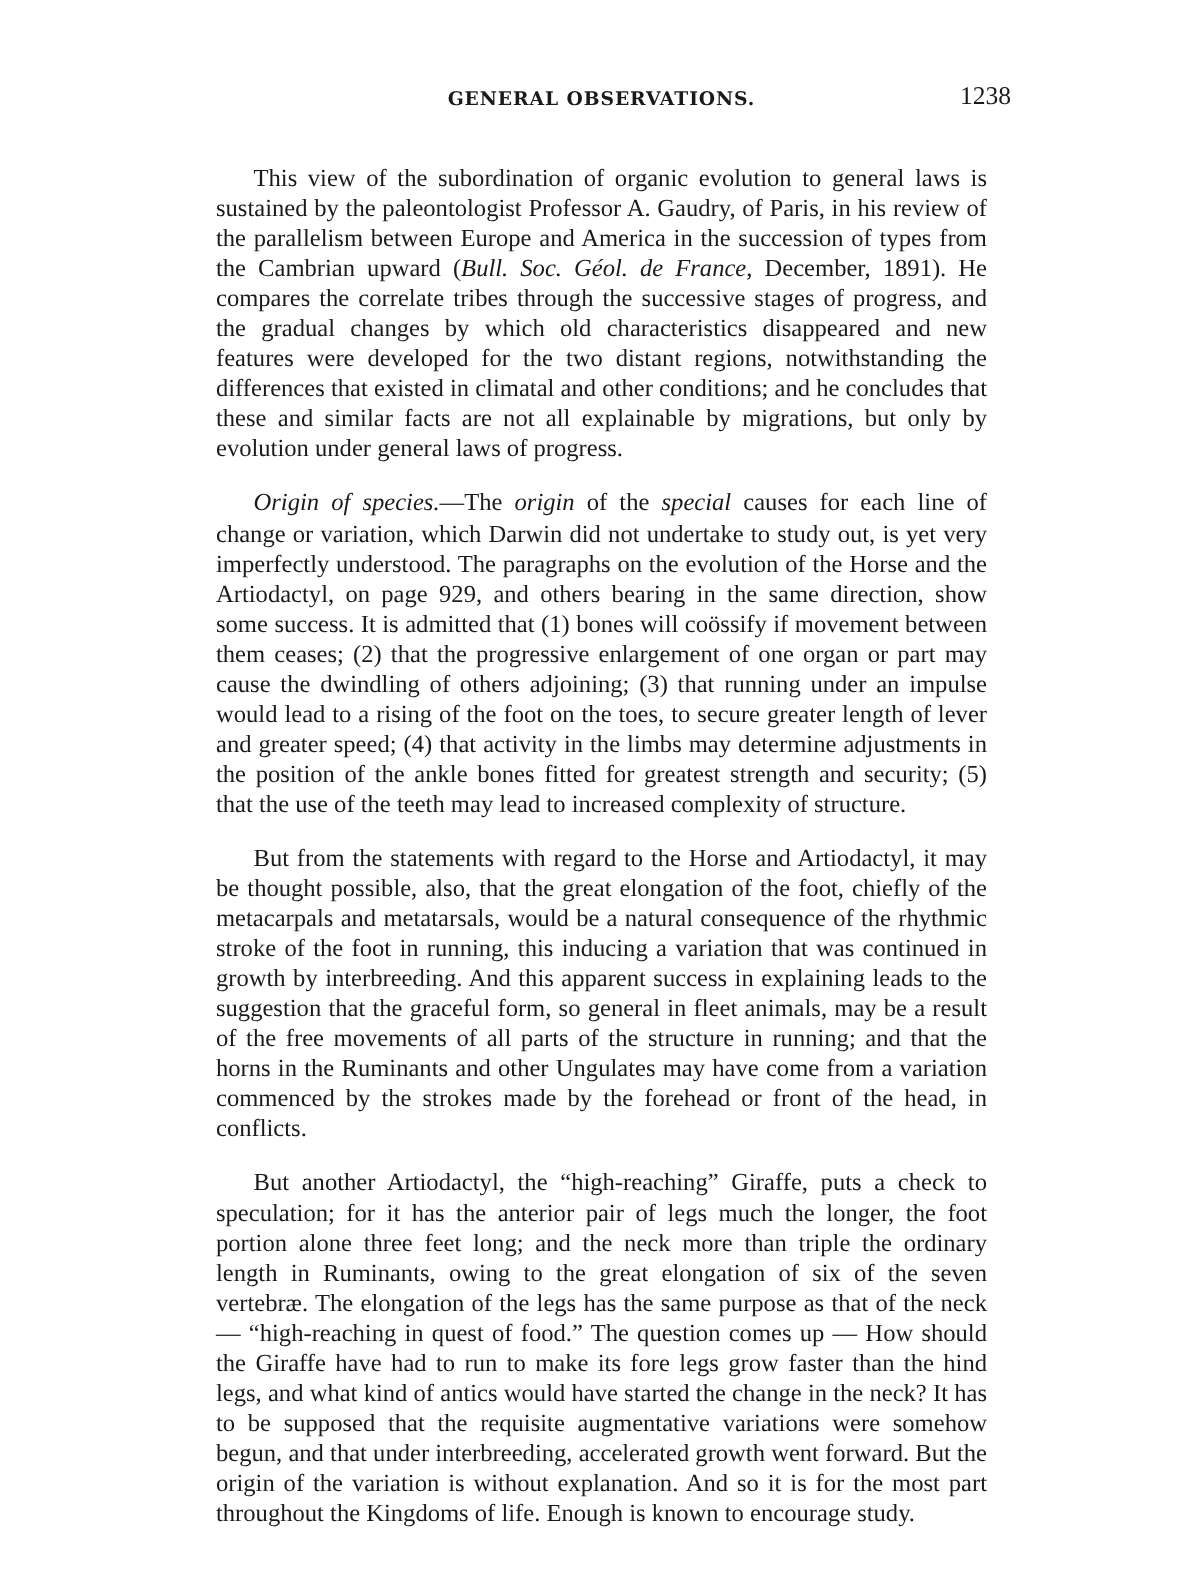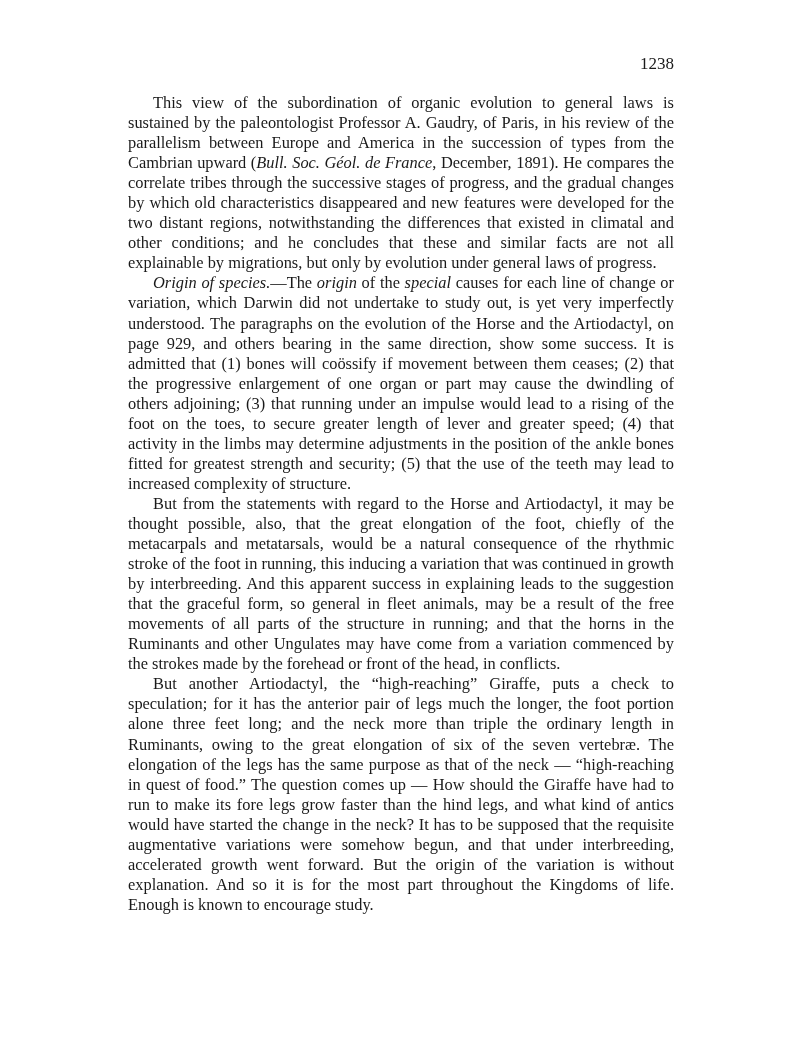--- a/index.html
+++ b/index.html
@@ -2,28 +2,29 @@
 <html><head>
 <meta charset="utf-8">
 <style>
   html, body { margin: 0; padding: 0; background: #ffffff; }
   body { width: 800px; height: 1050px; position: relative; overflow: hidden; }
   .page { position: absolute; left: 0; top: 0; width: 800px; height: 1050px; background: #fff; color: #1a1a1a; }
   .running-head { position: absolute; top: 56px; left: 128px; width: 546px; height: 20px; font-family: "DejaVu Serif", serif; }
   .running-title { position: absolute; left: 0; width: 100%; text-align: center; font-size: 12.5px; font-weight: bold; letter-spacing: 0.6px; top: 2px; }
   .page-number { position: absolute; right: 0; top: -2px; font-size: 17px; font-family: "Liberation Serif", serif; }
   .body { position: absolute; top: 93px; left: 128px; width: 546px; font-family: "Liberation Serif", serif; font-size: 16.4px; line-height: 20.05px; text-align: justify; }
-  .body p { margin: 0; text-indent: 25px; hyphens: manual; }
+  .body p { margin: 16px; text-indent: 25px; hyphens: manual; }
   .body i { font-style: italic; }
 </style>
 </head>
 <body>
 
 <div class="page">
   <div class="running-head">
+    <span class="running-title">GENERAL OBSERVATIONS.</span>
     <span class="page-number">1238</span>
   </div>
 
   <div class="body">
     <p>
       <span>This view of the subordination of organic evolution to general laws is sustained by the paleontologist Professor A. Gaudry, of Paris, in his review of the parallelism between Europe and America in the succession of types from the Cambrian upward (</span><i>Bull. Soc. Géol. de France</i><span>, December, 1891). He compares the correlate tribes through the successive stages of progress, and the gradual changes by which old characteristics disappeared and new features were developed for the two distant regions, notwithstanding the differences that existed in climatal and other conditions; and he concludes that these and similar facts are not all explainable by migrations, but only by evolution under general laws of progress.</span>
     </p>
     <p>
       <i>Origin of species.</i><span>—The </span><i>origin</i><span> of the </span><i>special</i><span> causes for each line of change or variation, which Darwin did not undertake to study out, is yet very imperfectly understood.  The paragraphs on the evolution of the Horse and the Artiodactyl, on page 929, and others bearing in the same direction, show some success.  It is admitted that (1) bones will coössify if movement between them ceases; (2) that the progressive enlargement of one organ or part may cause the dwindling of others adjoining; (3) that running under an impulse would lead to a rising of the foot on the toes, to secure greater length of lever and greater speed; (4) that activity in the limbs may deter­mine adjustments in the position of the ankle bones fitted for greatest strength and security; (5) that the use of the teeth may lead to increased complexity of structure.</span>
     </p>

